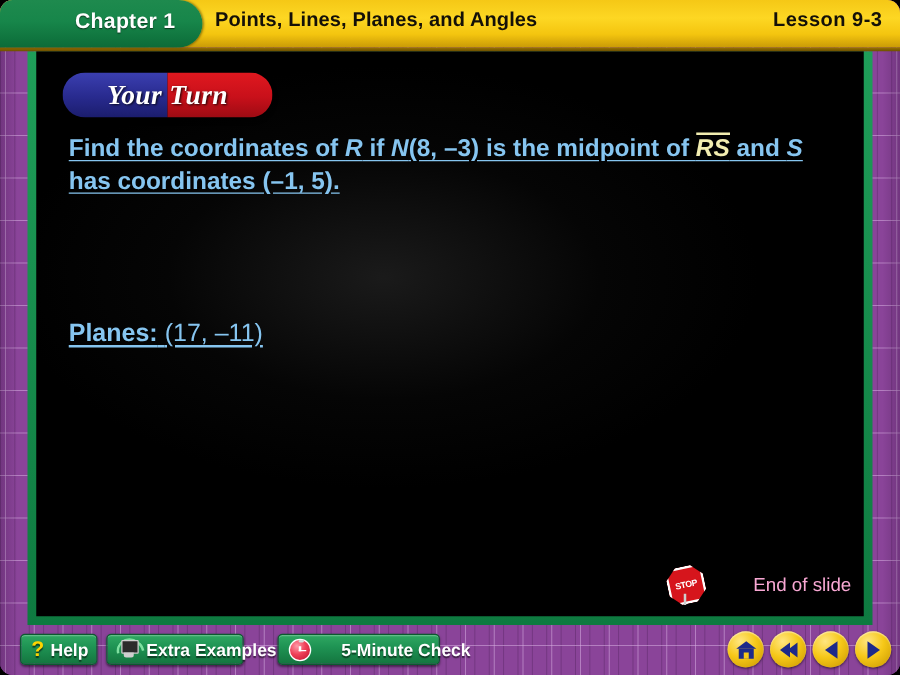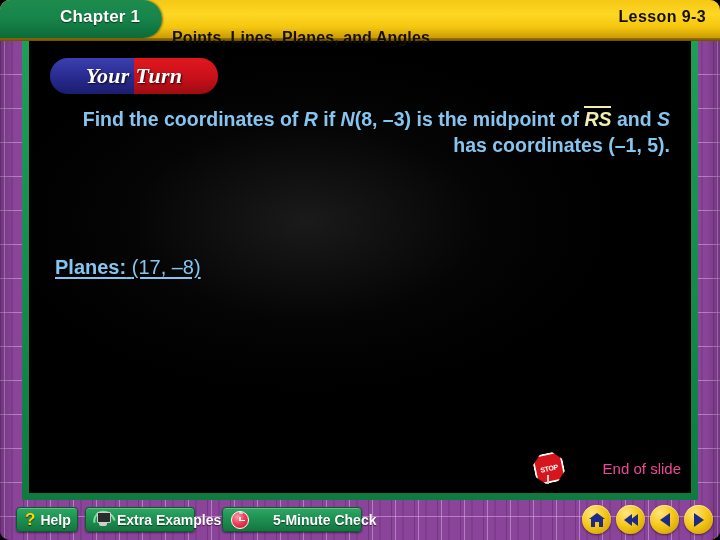--- a/index.html
+++ b/index.html
@@ -81,21 +81,20 @@
   }
   .header-title {
     position: absolute;
     left: 172px; top: 8px;
     font-size: 16px;
     font-weight: bold;
     color: #141008;
     letter-spacing: 0.1px;
     z-index: 8;
     white-space: nowrap;
-    margin-top: 21px;
   }
   .header-lesson {
     position: absolute;
     right: 14px; top: 8px;
     font-size: 16px;
     font-weight: bold;
     color: #141008;
     letter-spacing: 0.4px;
     z-index: 8;
     white-space: nowrap;
@@ -109,21 +108,20 @@
     background: linear-gradient(to bottom,#1f9e59,#0e7a40);
     z-index: 3;
   }
   .stage {
     position: absolute;
     left: 29px; top: 41px;
     width: 662px; height: 452px;
     background: #000000;
     overflow: hidden;
     z-index: 4;
-    text-align: right;
   }
   .stage-glow {
     position: absolute;
     left: 0; top: 0; width: 100%; height: 100%;
     background: radial-gradient(ellipse 58% 48% at 42% 40%, rgba(48,48,48,0.55) 0%, rgba(20,20,20,0.25) 45%, rgba(0,0,0,0) 78%);
     pointer-events: none;
   }
 
   
   .yourturn {
@@ -161,20 +159,21 @@
 
   
   .question {
     position: absolute;
     left: 26px; top: 65px;
     width: 615px;
     font-size: 19.5px;
     font-weight: bold;
     color: #86c5f0;
     line-height: 26px;
+    text-decoration: underline;
     text-underline-offset: 3px;
   }
   .question .var {
     font-style: italic;
     font-weight: bold;
   }
   .question .seg {
     font-style: italic;
     font-weight: bold;
     color: #f2edb0;
@@ -220,21 +219,21 @@
     letter-spacing: -0.3px;
   }
   .stopsign .stick {
     position: absolute;
     left: 13px; top: 22px;
     width: 2px; height: 9px;
     background: #cfcfcf;
   }
   .eos-label {
     font-size: 15px;
-    color: #ec4899;
+    color: #f9a8d4;
     white-space: nowrap;
     padding-left: 35px;
   }
 
   
   .btn {
     position: absolute;
     height: 25px;
     border-radius: 4px;
     background: linear-gradient(to bottom,#2fa862 0%,#1f9454 40%,#14753f 100%);
@@ -249,21 +248,21 @@
   }
   .btn-label {
     font-size: 14px;
     font-weight: bold;
     color: #ffffff;
     white-space: nowrap;
     text-shadow: 0 1px 1px rgba(0,0,0,0.55);
   }
   #btn-help { left: 16px; bottom: 8px; width: 62px; }
   #btn-extra { left: 85px; bottom: 8px; width: 110px; }
-  #btn-check { left: 222px; bottom: 8px; width: 140px; gap: 24px; }
+  #btn-check { left: 222px; bottom: 8px; width: 130px; gap: 24px; }
 
   .qmark {
     font-size: 17px;
     font-weight: bold;
     color: #ffd400;
     text-shadow: 0 1px 1px rgba(0,0,0,0.6);
     line-height: 1;
   }
   .monitor-icon {
     width: 18px; height: 17px;
@@ -384,21 +383,21 @@
 
     <div class="yourturn">
       <div class="yt-left"></div>
       <div class="yt-right"></div>
       <div class="yt-text">Your Turn</div>
     </div>
 
     <div class="question"><span>Find the coordinates of </span><span class="var">R</span><span> if </span><span class="var">N</span><span>(8, –3) is the midpoint of </span><span class="seg">RS</span><span> and </span><span class="var">S</span><span> has coordinates (–1, 5).</span></div>
 
     <div class="answer"><span class="lbl">Planes:</span>
-      <span class="val">(17, –8)</span></div>
+      <span class="val">(17, –11)</span></div>
 
     <div class="endofslide">
       <div class="stopsign">
         <div class="oct">
             <span>STOP</span>
           </div>
         <div class="stick"></div>
       </div>
       <div class="eos-label">End of slide</div>
     </div>

